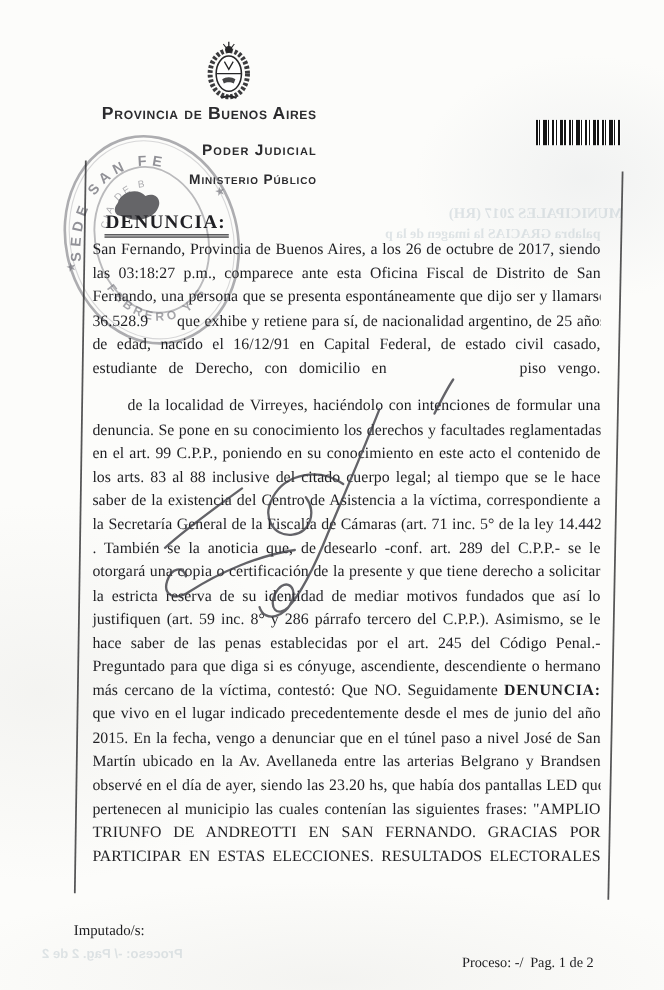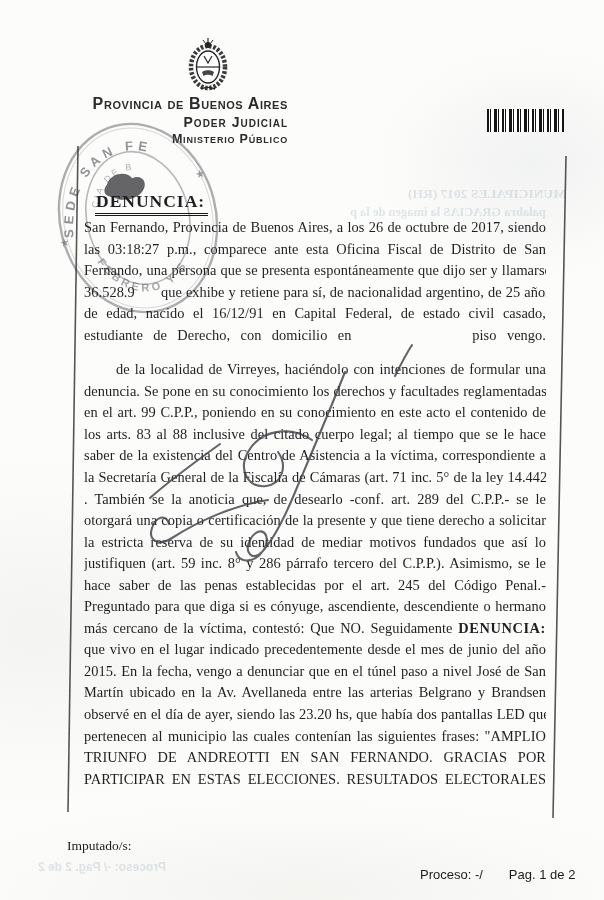--- a/index.html
+++ b/index.html
@@ -9,22 +9,22 @@
       radial-gradient(ellipse 220px 160px at 88% 18%, rgba(196,202,208,0.20), transparent 70%),
       radial-gradient(ellipse 320px 240px at 6% 70%, rgba(200,200,195,0.16), transparent 72%),
       radial-gradient(ellipse 500px 120px at 50% 99%, rgba(205,205,200,0.18), transparent 75%),
       #fcfcfa;
     font-family:"Liberation Serif", serif; color:#1f1f23;
   }
   
   .hdr-block { position:absolute; left:88px; top:95px; width:200px; text-align:right;
     font-family:"Liberation Sans", sans-serif; font-variant:small-caps; color:#2b2b2e; }
   .hdr-1 { font-size:16px; font-weight:bold; letter-spacing:0.6px; }
-  .hdr-2 { font-size:14px; font-weight:bold; letter-spacing:1px; margin-top:1px; }
-  .hdr-3 { font-size:12.5px; font-weight:bold; letter-spacing:0.8px; margin-top:2px; }
+  .hdr-2 { font-size:14px; font-weight:bold; letter-spacing:1px; margin-top:15px; }
+  .hdr-3 { font-size:12.5px; font-weight:bold; letter-spacing:0.8px; margin-top:12px; }
   .emblem { position:absolute; left:183px; top:36px; }
   .barcode { position:absolute; left:487px; top:109px; width:77px; height:23px;
     background:repeating-linear-gradient(90deg,
       #141414 0 2px, #fff 2px 3px, #141414 3px 4px, #fff 4px 7px,
       #141414 7px 10px, #fff 10px 11px, #141414 11px 12.5px, #fff 12.5px 15px); }
   
   .title { position:absolute; left:95px; top:191px; z-index:5;
     font-size:17.5px; font-weight:bold; letter-spacing:1px;
     border-bottom:3px double #17171a; padding:0 3px 1px 1px; }
   
@@ -37,21 +37,21 @@
   .line .b { font-weight:bold; letter-spacing:0.6px; }
   .gap { display:inline-block; height:1px; }
   
   .ghost { position:absolute; transform:scaleX(-1); color:#8fa3b0; opacity:0.26;
     font-weight:bold; font-size:13px; white-space:nowrap; z-index:1;
     font-family:"Liberation Serif", serif; filter:blur(0.4px); }
   
   .imputado { position:absolute; left:67px; top:838px; z-index:3;
     font-family:Liberation Serif, serif; font-size:13.5px; color:#1c1c1f; }
   .proc-row { position:absolute; left:420px; top:867px; width:176px; z-index:3;
-    display:flex; gap:26px; font-family:Liberation Sans, sans-serif; font-size:13px; color:#1c1c1f; }
+    display:flex; gap:6px; font-family:Liberation Serif, serif; font-size:13px; color:#1c1c1f; }
   
   .overlay { position:absolute; left:0; top:0; z-index:4; pointer-events:none; }
 </style>
 </head>
 <body>
 
 <div class="page">
 
   <div class="ghost" style="left:408px; top:186px; font-size:13.5px;">MUNICIPALES 2017 (RH)</div>
   <div class="ghost" style="left:350px; top:205px; font-size:12.5px;">palabra GRACIAS la imagen de la p</div>

